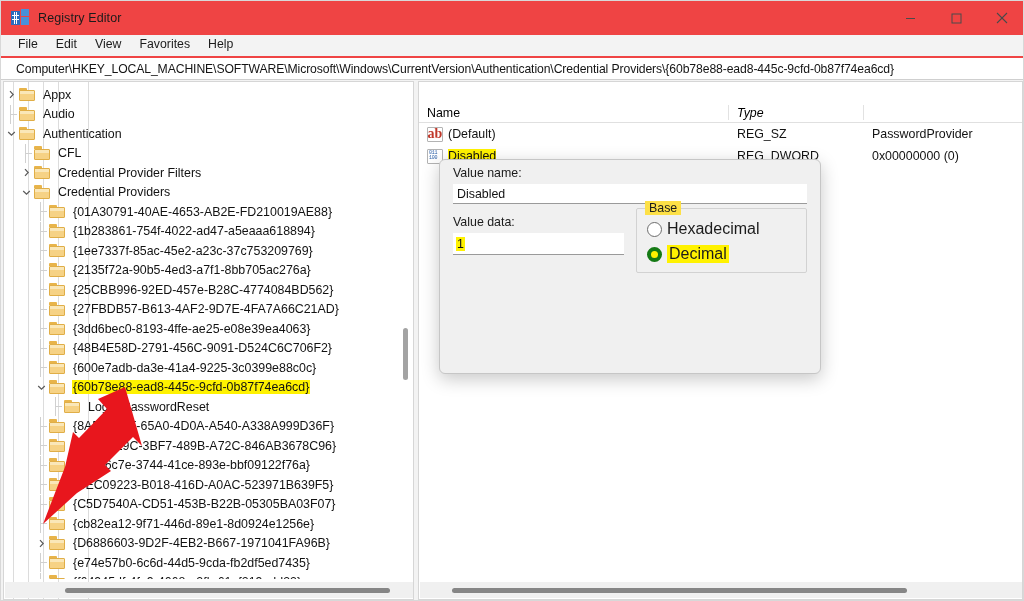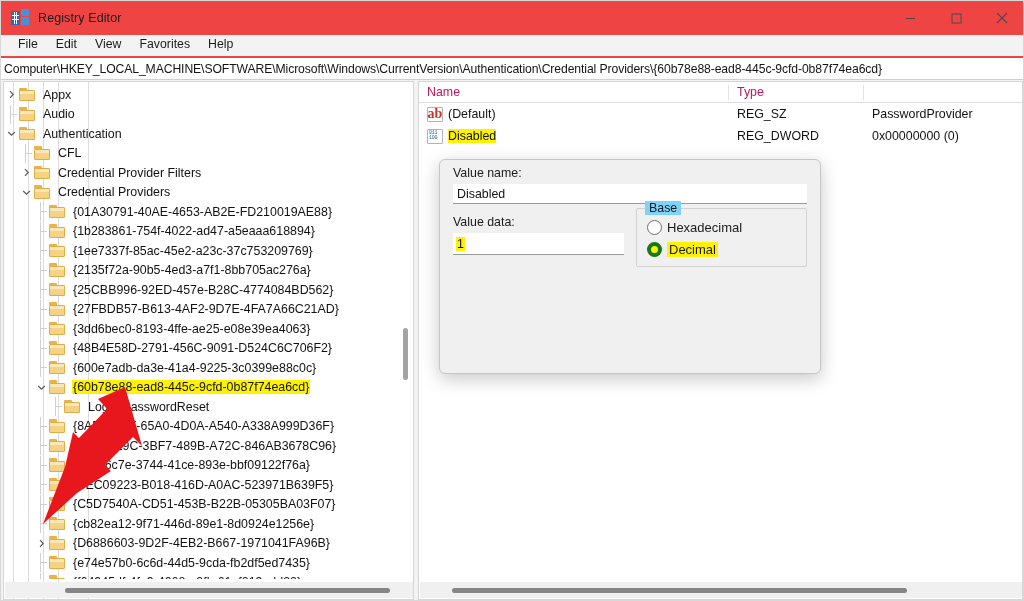--- a/index.html
+++ b/index.html
@@ -79,20 +79,21 @@
     width: 1024px; height: 22px;
     background: #ffffff;
     border-bottom: 1px solid #cfcfcf;
     display: flex; align-items: center;
   }
   .address-text {
     font-size: 12.2px; color: #141414;
     padding-left: 3px;
     white-space: nowrap;
     letter-spacing: -0.1px;
+    margin-left: 12px;
   }
 
   
   .panes {
     position: absolute; left: 0; top: 79px;
     width: 1024px; height: 522px;
     background: #f3f3f3;
   }
   .tree-pane {
     position: absolute; left: 2px; top: 1px;
@@ -206,24 +207,24 @@
   .hscroll .thumb {
     position: absolute; top: 6px;
     height: 5px; border-radius: 3px;
     background: #868686;
   }
 
   
   .list-header {
     position: relative;
     height: 21px;
-    display: flex; align-items: center;
+    display: flex; 
     background: #ffffff;
     border-bottom: 1px solid #e0e0e0;
-    font-size: 12.4px; color: #be185d;
+    font-size: 12.4px; color: #000000; margin-top: 20px;
   }
   .hcol { padding-left: 8px; position: relative; height: 21px; display:flex; align-items:center;}
   .hcol::after {
     content:""; position:absolute; right:0; top:3px;
     width:1px; height:15px; background:#e2e2e2;
   }
   .hcol.last::after { display:none; }
   .list-row {
     height: 22px; display: flex; align-items: center;
     font-size: 12.4px; color: #121212;
@@ -300,27 +301,27 @@
   .value-input .vtext { background:#fff200; padding: 0 1px; }
   .groupbox {
     border: 1px solid #d2d2d2;
     border-radius: 2px;
     padding: 0 10px 9px 10px;
     position: relative;
     margin-top: -7px;
   }
   .group-title {
     position: absolute; left: 8px; top: -8px;
-    background: #7dd3fc; padding: 0 4px;
+    background: #fde047; padding: 0 4px;
     font-size: 12.4px; color: #1b1b1b;
   }
   .radio-row {
     display: flex; align-items: center;
     margin-top: 11px;
-    font-size: 13px; color: #1b1b1b;
+    font-size: 16px; color: #1b1b1b;
   }
   .radio-row.second { margin-top: 7px; }
   .radio {
     width: 15px; height: 15px; border-radius: 50%;
     border: 1.5px solid #6d6d6d;
     background: #ffffff;
     margin-right: 5px; flex: 0 0 auto;
   }
   .radio.checked {
     border: 4px solid #157a15;
@@ -712,21 +713,21 @@
       <div class="hscroll" style="width:409px;">
         <div class="thumb" style="left:60px;width:325px;"></div>
       </div>
     </div>
 
     <div class="splitter"></div>
 
     <div class="list-pane">
       <div class="list-header">
         <div class="hcol" style="width:310px;">Name</div>
-        <div class="hcol" style="width:135px;">Type</div>
+        <div class="hcol" style="width:135px;font-style:italic;">Type</div>
       </div>
       <div id="values-container">
           <div class="list-row">
             <div class="cell" style="width: 310px;">
               <span class="val-icon icon-sz">
                 <span class="ab">ab</span>
               </span>
               <span>(Default)</span>
             </div>
             <div class="cell" style="width: 135px;">REG_SZ</div>

